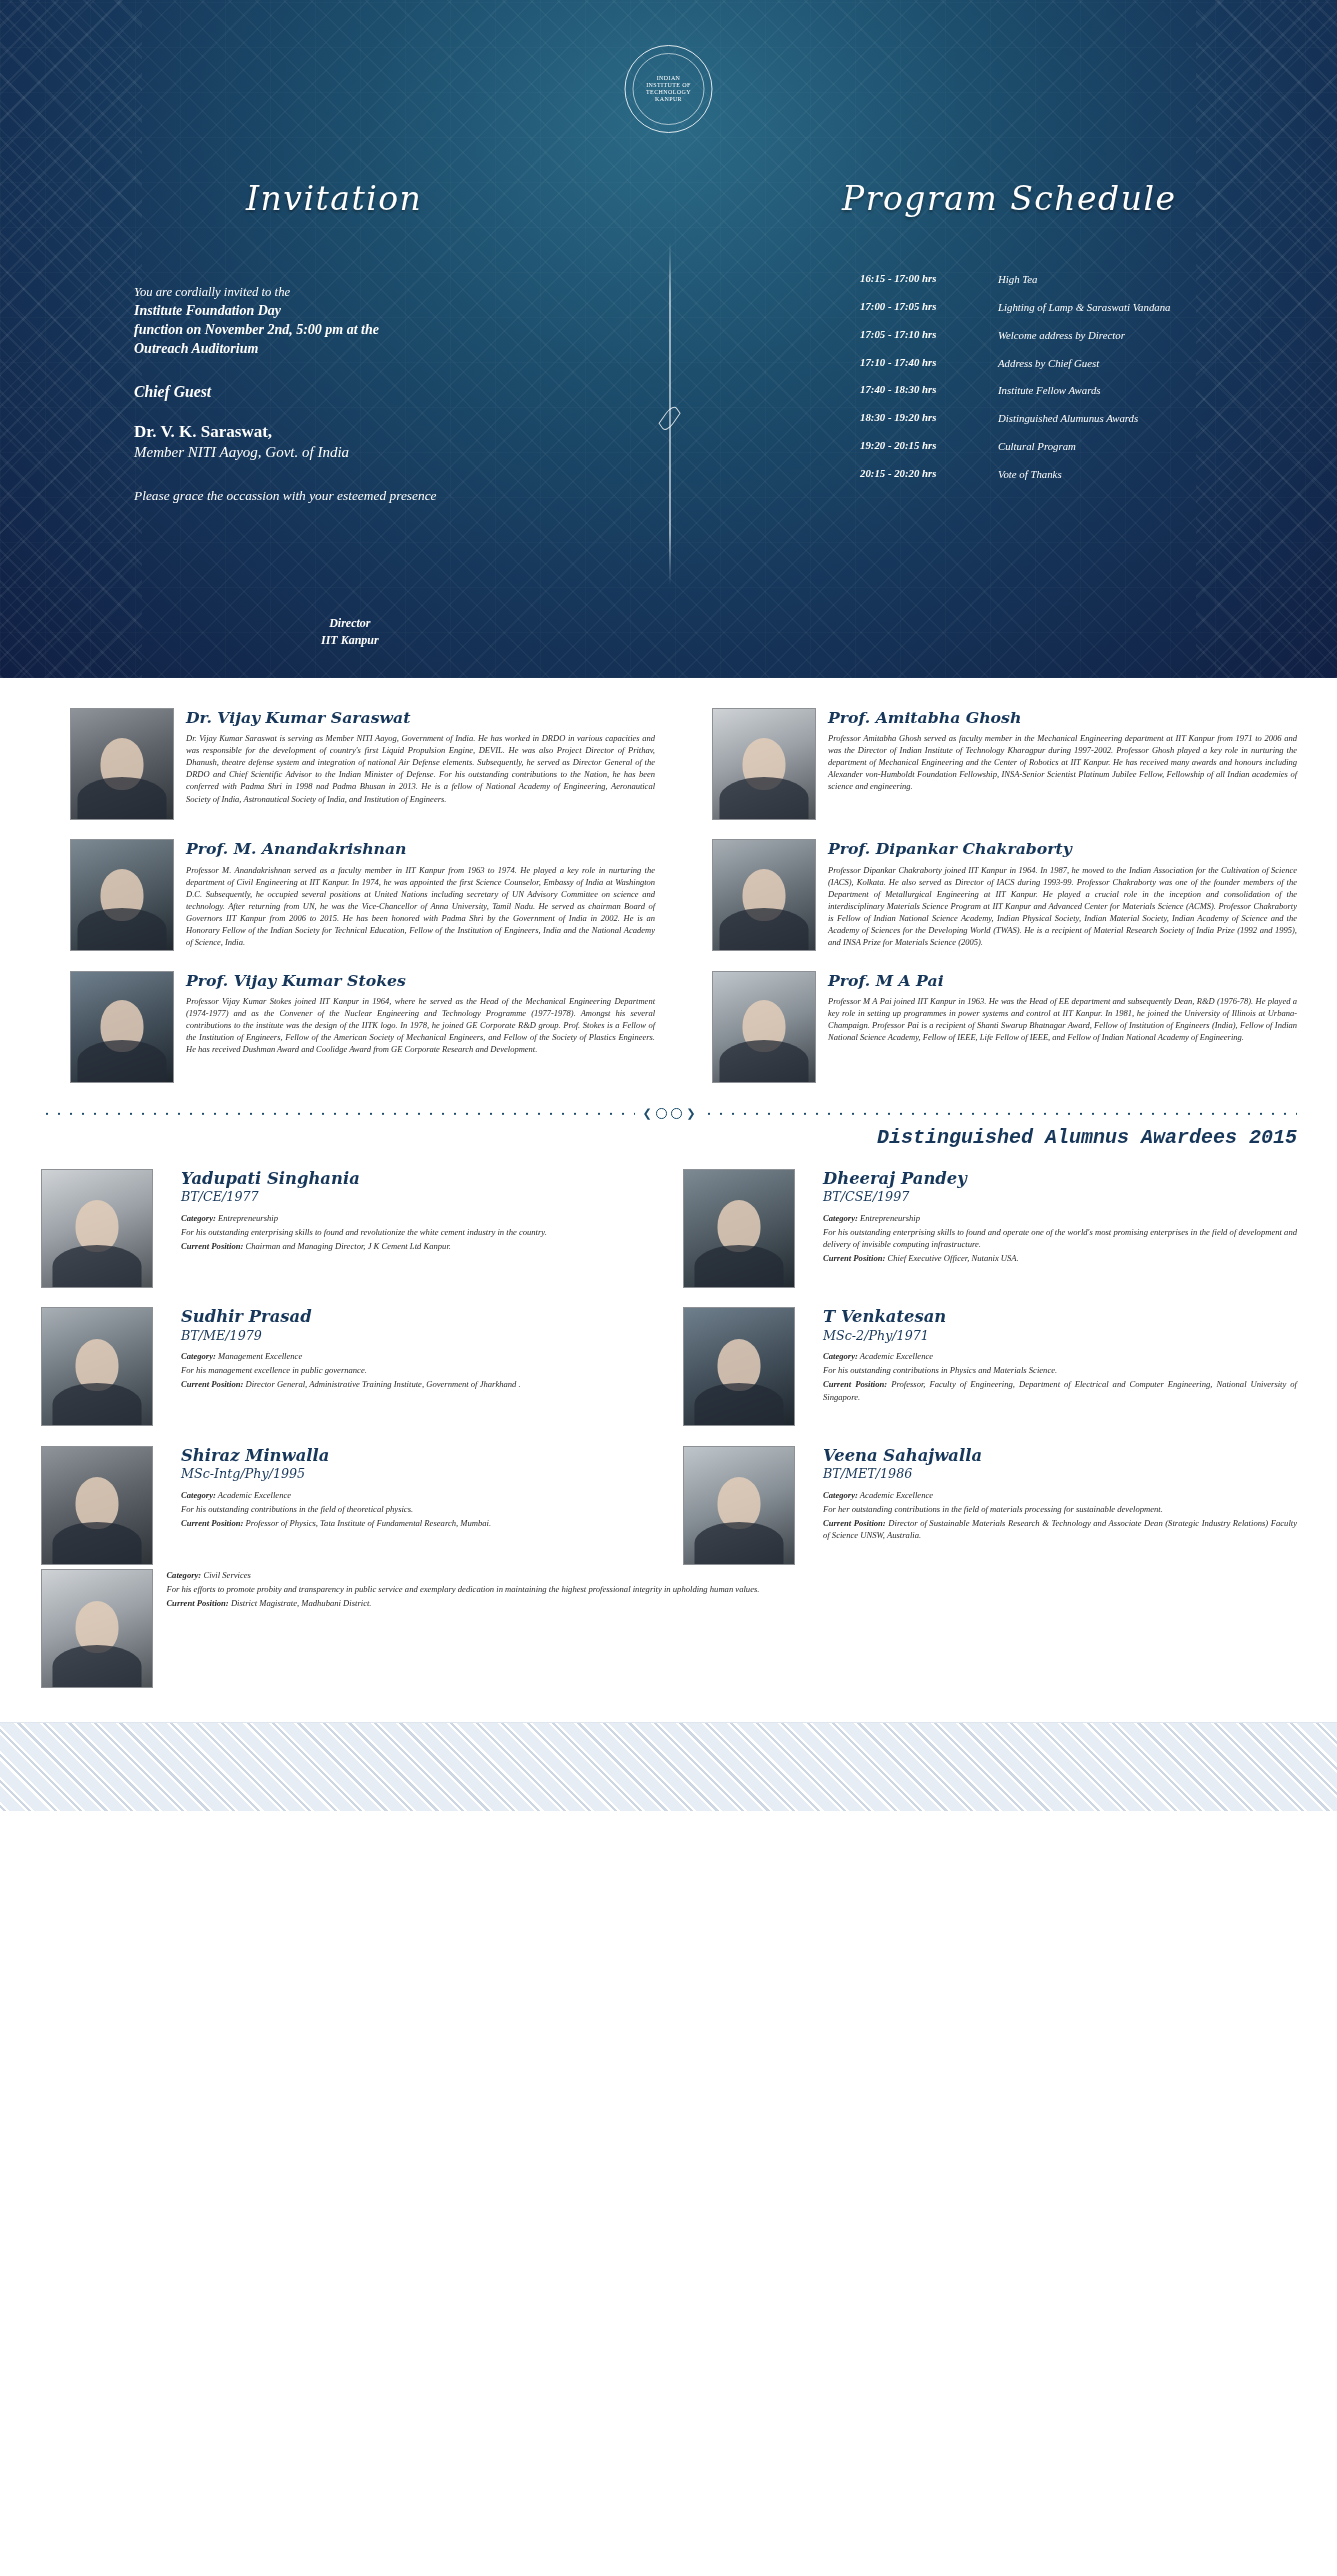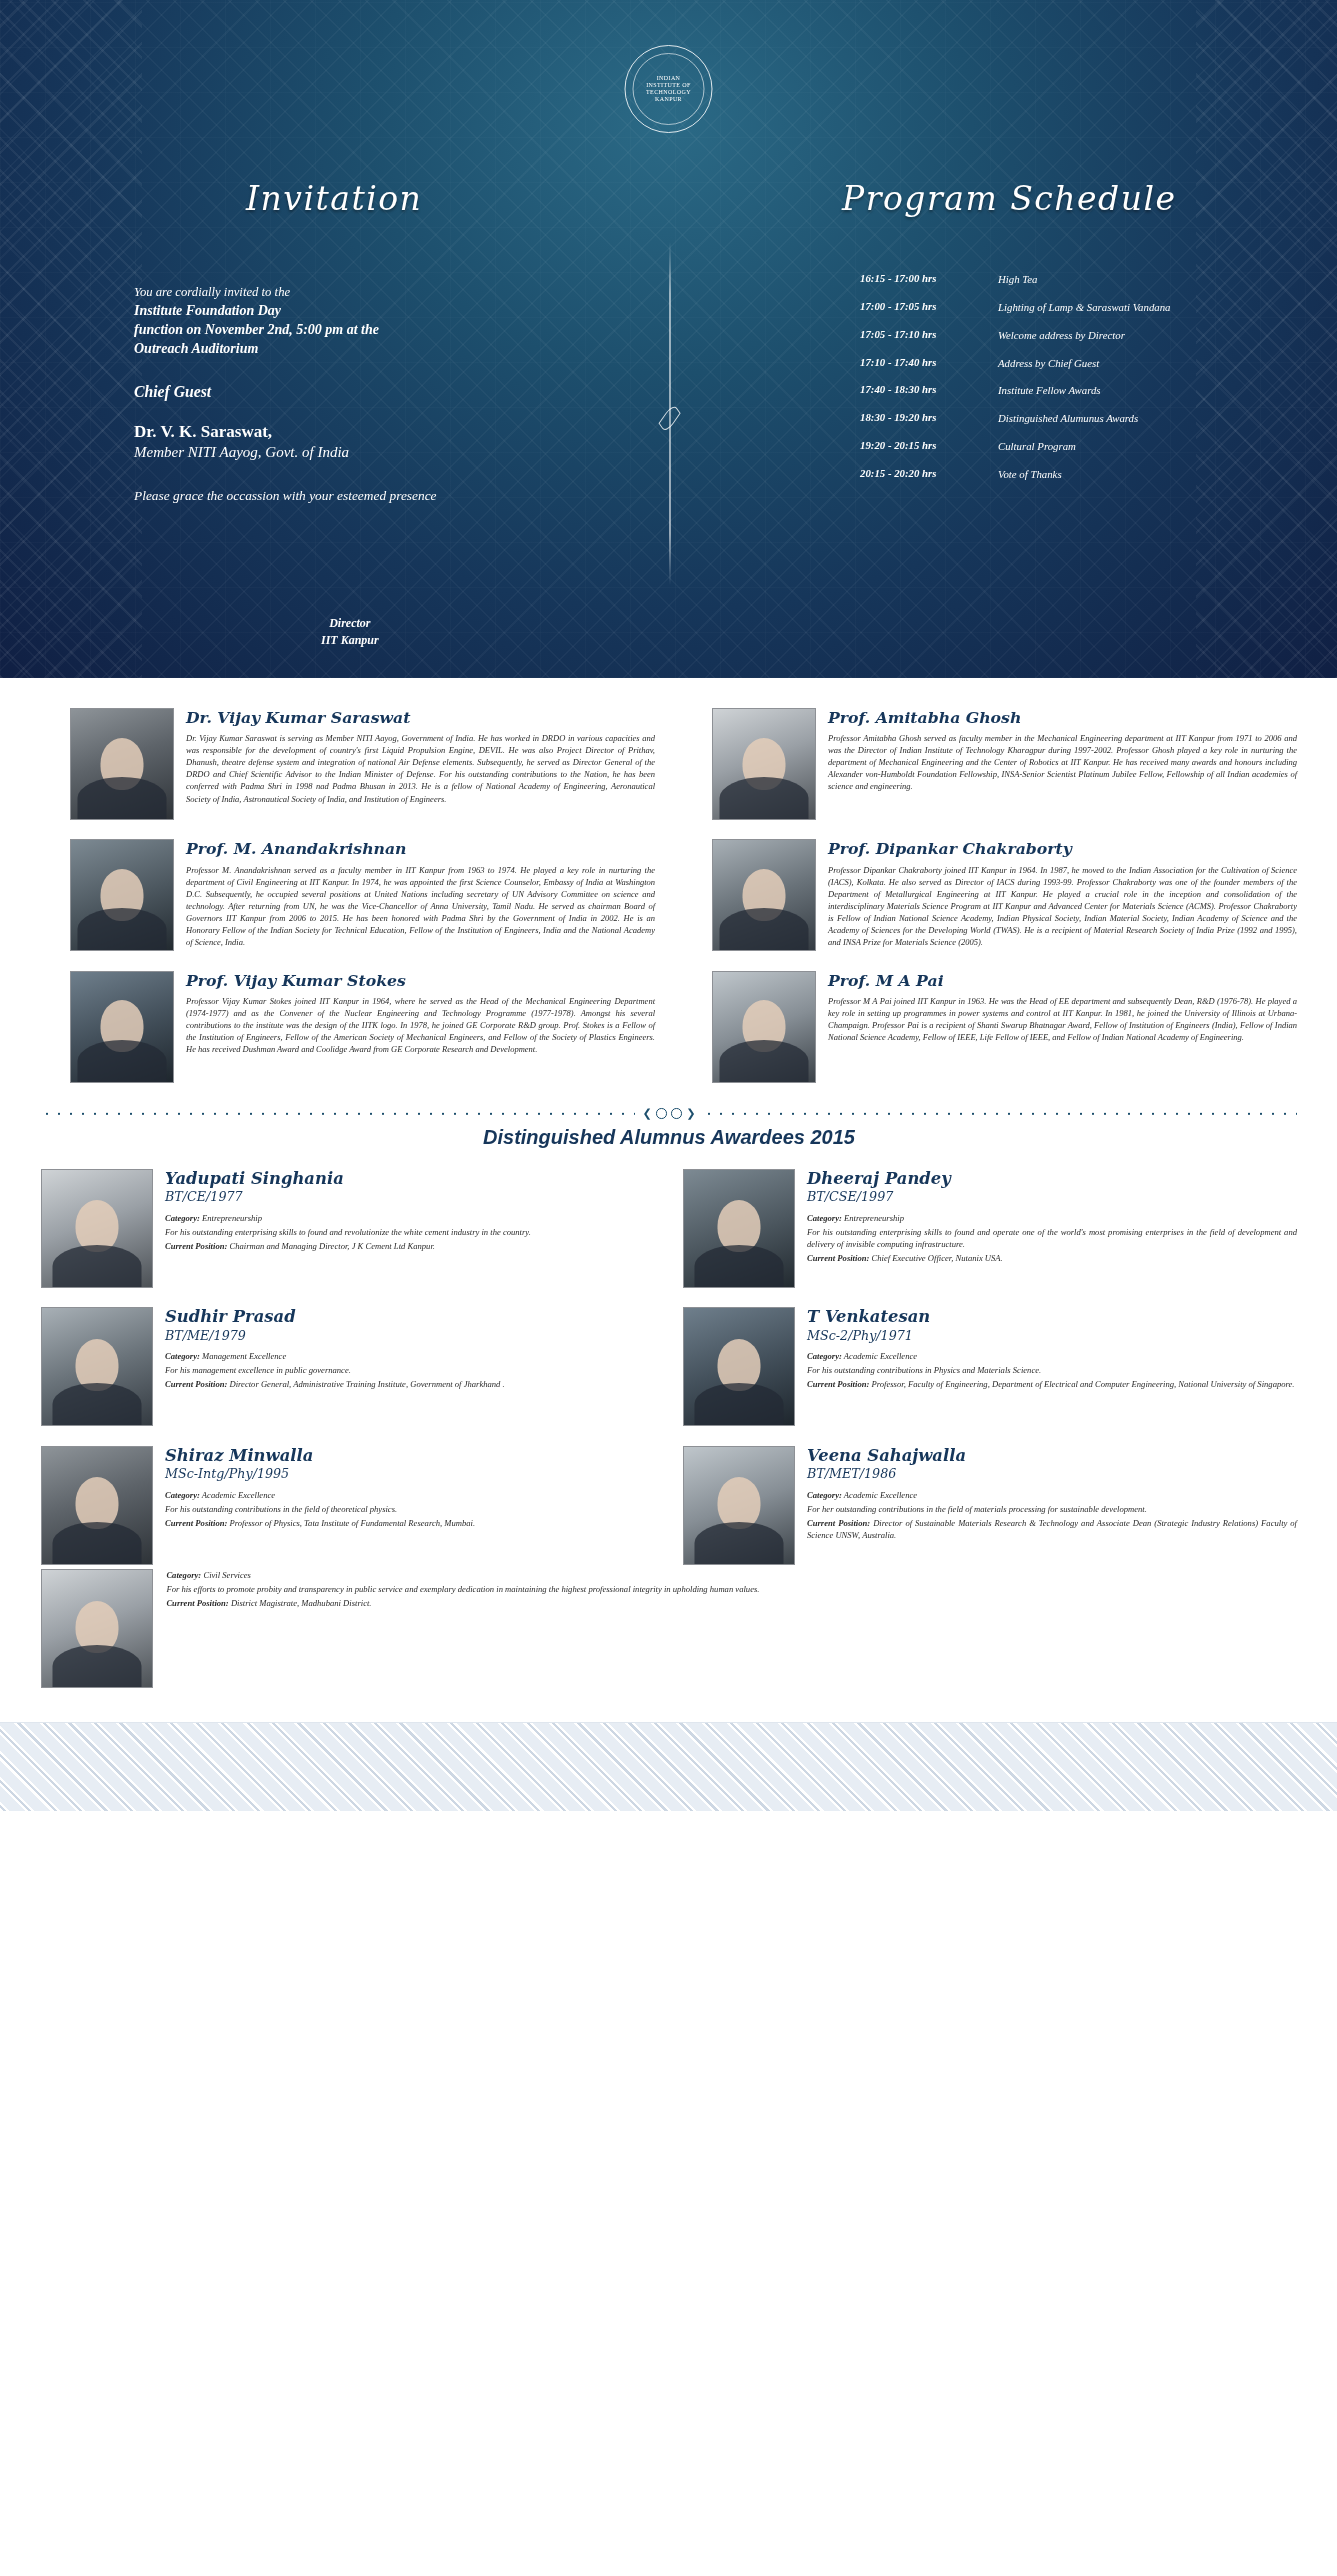--- a/index.html
+++ b/index.html
@@ -188,38 +188,38 @@
   }
   .dots { flex: 1 1 auto; height: 3.7px;
     background-image: radial-gradient(circle, #1d4f6d 1.2px, rgba(0,0,0,0) 1.5px);
     background-size: 12px 3.7px; background-repeat: repeat-x;
   }
   .orn-mid { display:flex; align-items:center; gap:4.5px; color:#1d4f6d; }
   .orn-circle { width:10.4px; height:10.4px; border:1.1px solid #1d4f6d; border-radius:50%; }
   .orn-arrow { font-size:11.2px; line-height:1; color:#1d4f6d; }
 
   .section-title {
-    text-align:center;
-    font-family:Liberation Sans, sans-serif;
+    text-align:right;
+    font-family:Liberation Mono, monospace;
     font-style:italic;
     font-weight:700;
     font-size: 20px;
     color:#16365a;
     margin: 6px 0 19.4px 0;
   }
   .section-title.small { font-size: 18.6px; margin-top: 25px; }
 
   
   .alumni-grid {
     display:grid;
     grid-template-columns: 1fr 1fr;
     column-gap: 28px;
     row-gap: 19.4px;
   }
-  .alum { display:flex; gap:12px; }
+  .alum { display:flex; gap:28px; }
   .alum-text { flex:1 1 auto; }
   .alum-name {
     font-family:"DejaVu Serif", serif;
     font-style:italic; font-weight:700;
     font-size: 16.4px; color:#16365a; margin:0 0 1.5px 0;
   }
   .alum-degree {
     font-family:"DejaVu Serif", serif;
     font-style:italic; font-size:12.7px; color:#16365a; margin: 0 0 7.5px 0;
   }

